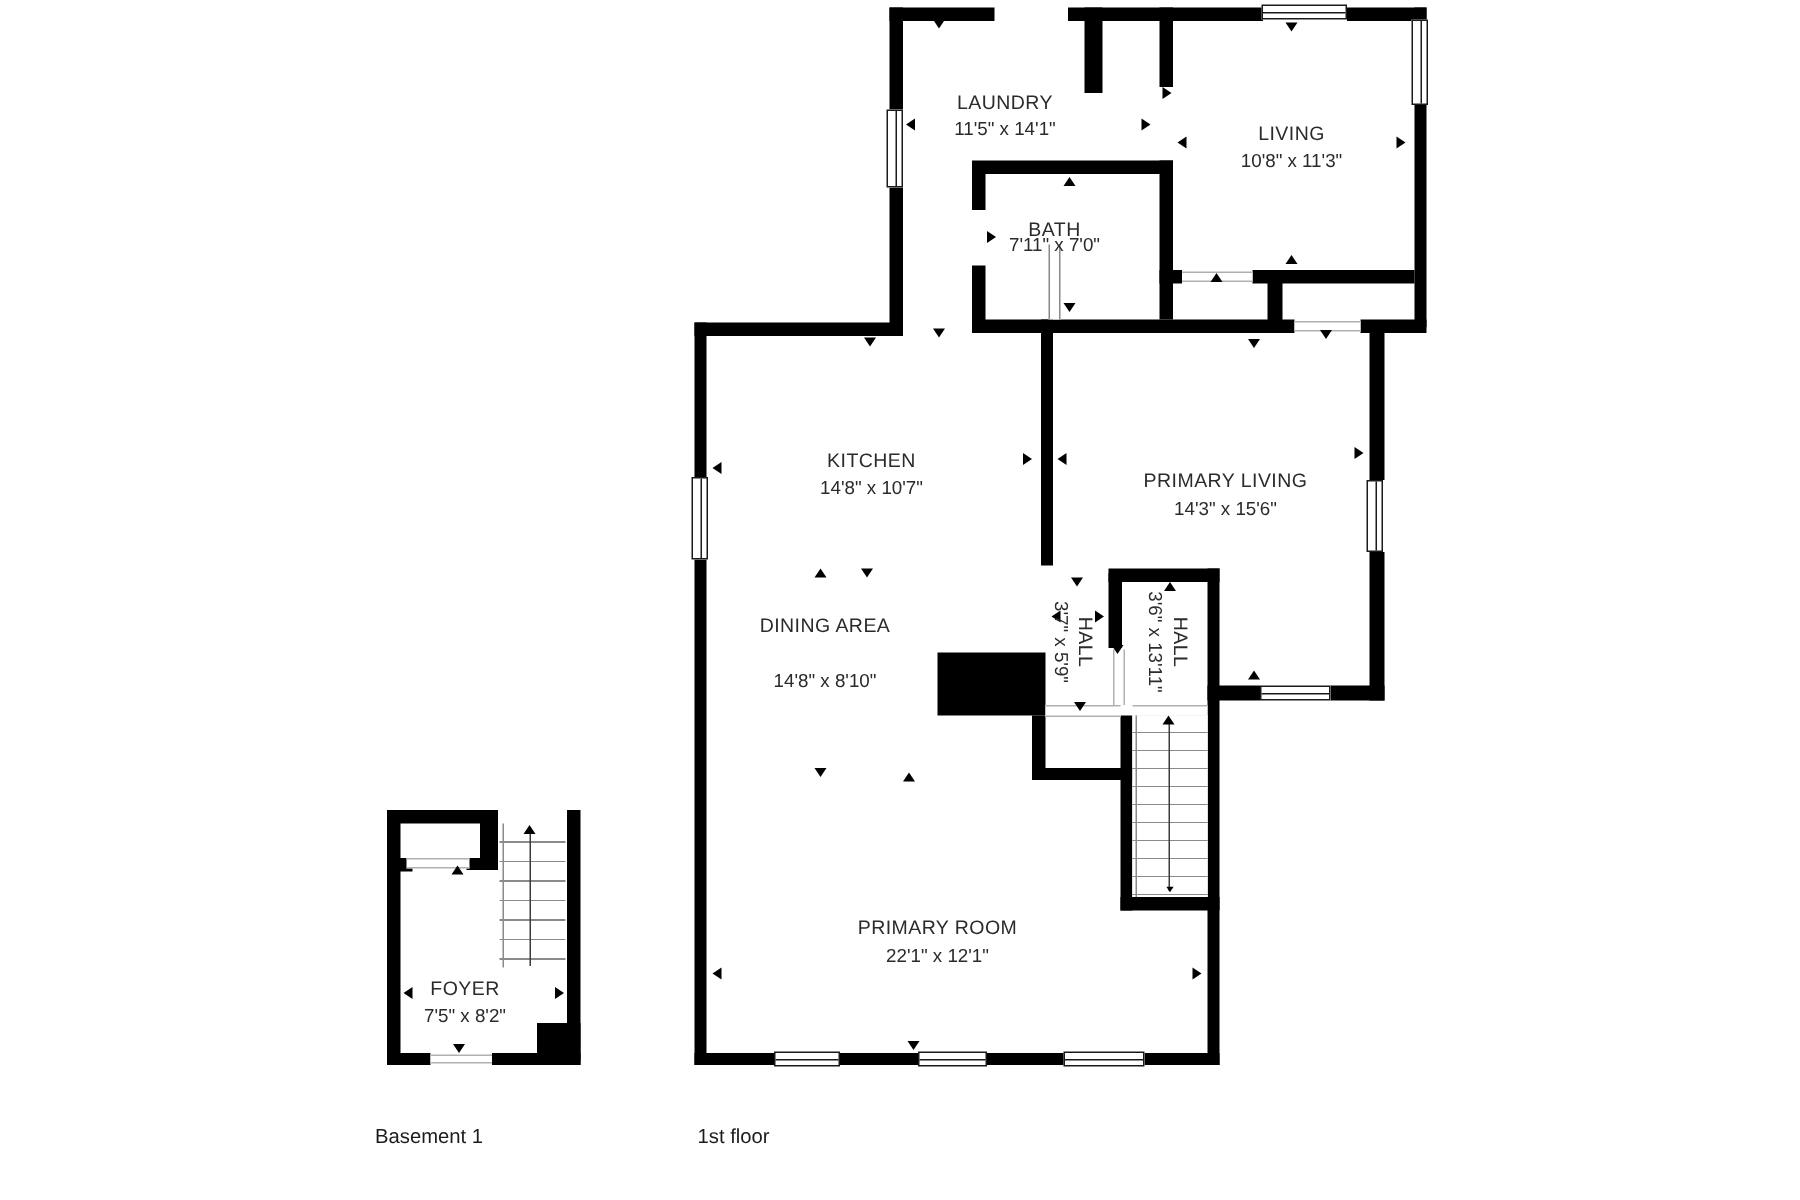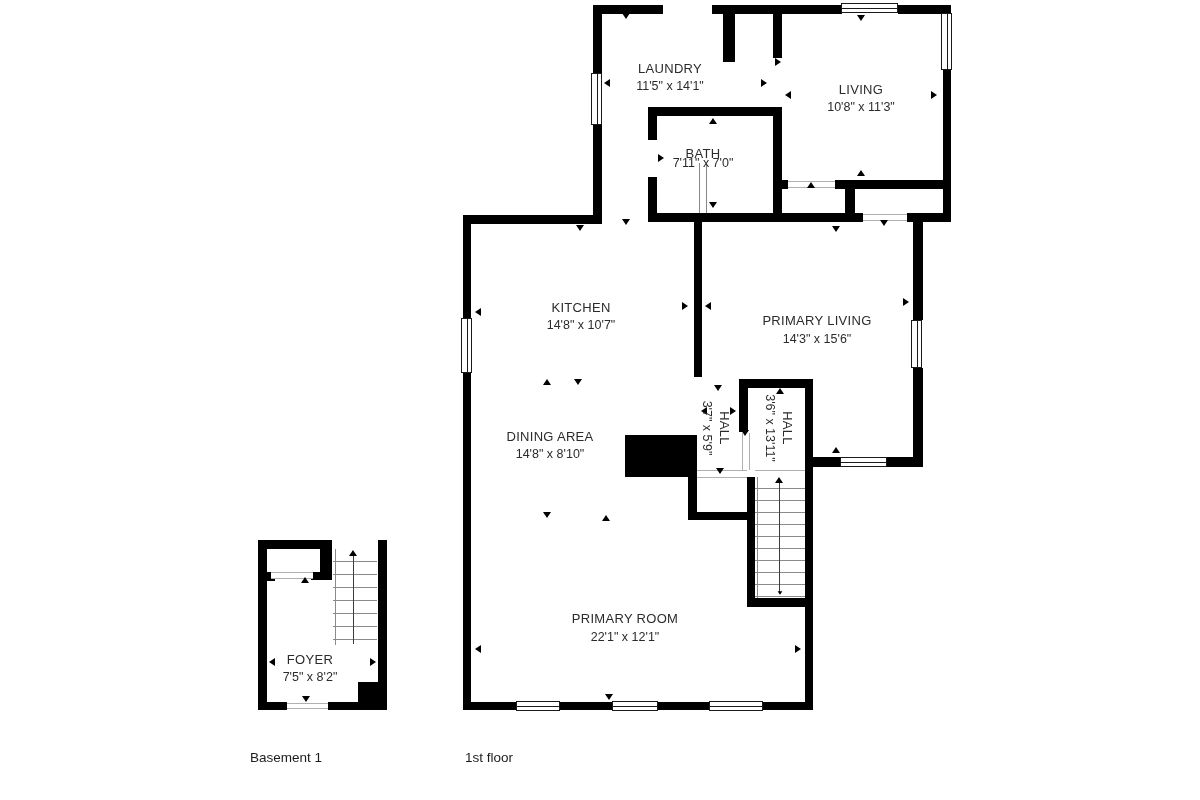--- a/index.html
+++ b/index.html
@@ -140,21 +140,21 @@
   <div class="lbl rname" style="left:670px;top:68px">LAUNDRY</div>
   <div class="lbl rdims" style="left:670px;top:86px">11'5" x 14'1"</div>
   <div class="lbl rname" style="left:861px;top:89px">LIVING</div>
   <div class="lbl rdims" style="left:861px;top:107px">10'8" x 11'3"</div>
   <div class="lbl rname" style="left:703px;top:153px">BATH</div>
   <div class="lbl rdims" style="left:703px;top:163px">7'11" x 7'0"</div>
   <div class="lbl rname" style="left:581px;top:307px">KITCHEN</div>
   <div class="lbl rdims" style="left:581px;top:325px">14'8" x 10'7"</div>
   <div class="lbl rname" style="left:817px;top:320px">PRIMARY LIVING</div>
   <div class="lbl rdims" style="left:817px;top:339px">14'3" x 15'6"</div>
-  <div class="lbl rname" style="left:550px;top:436px">DINING AREA</div>
+  <div class="lbl rname" style="left:550px;top:417px">DINING AREA</div>
   <div class="lbl rdims" style="left:550px;top:454px">14'8" x 8'10"</div>
   <div class="vlbl rname" style="left:724px;top:428px">HALL</div>
   <div class="vlbl rdims" style="left:707px;top:428px">3'7" x 5'9"</div>
   <div class="vlbl rname" style="left:787px;top:428px">HALL</div>
   <div class="vlbl rdims" style="left:770px;top:428px">3'6" x 13'11"</div>
   <div class="lbl rname" style="left:625px;top:618px">PRIMARY ROOM</div>
   <div class="lbl rdims" style="left:625px;top:637px">22'1" x 12'1"</div>
 
   <div class="w" style="left:258px;top:540px;width:74px;height:9px"></div>
   <div class="w" style="left:258px;top:540px;width:9px;height:170px"></div>

